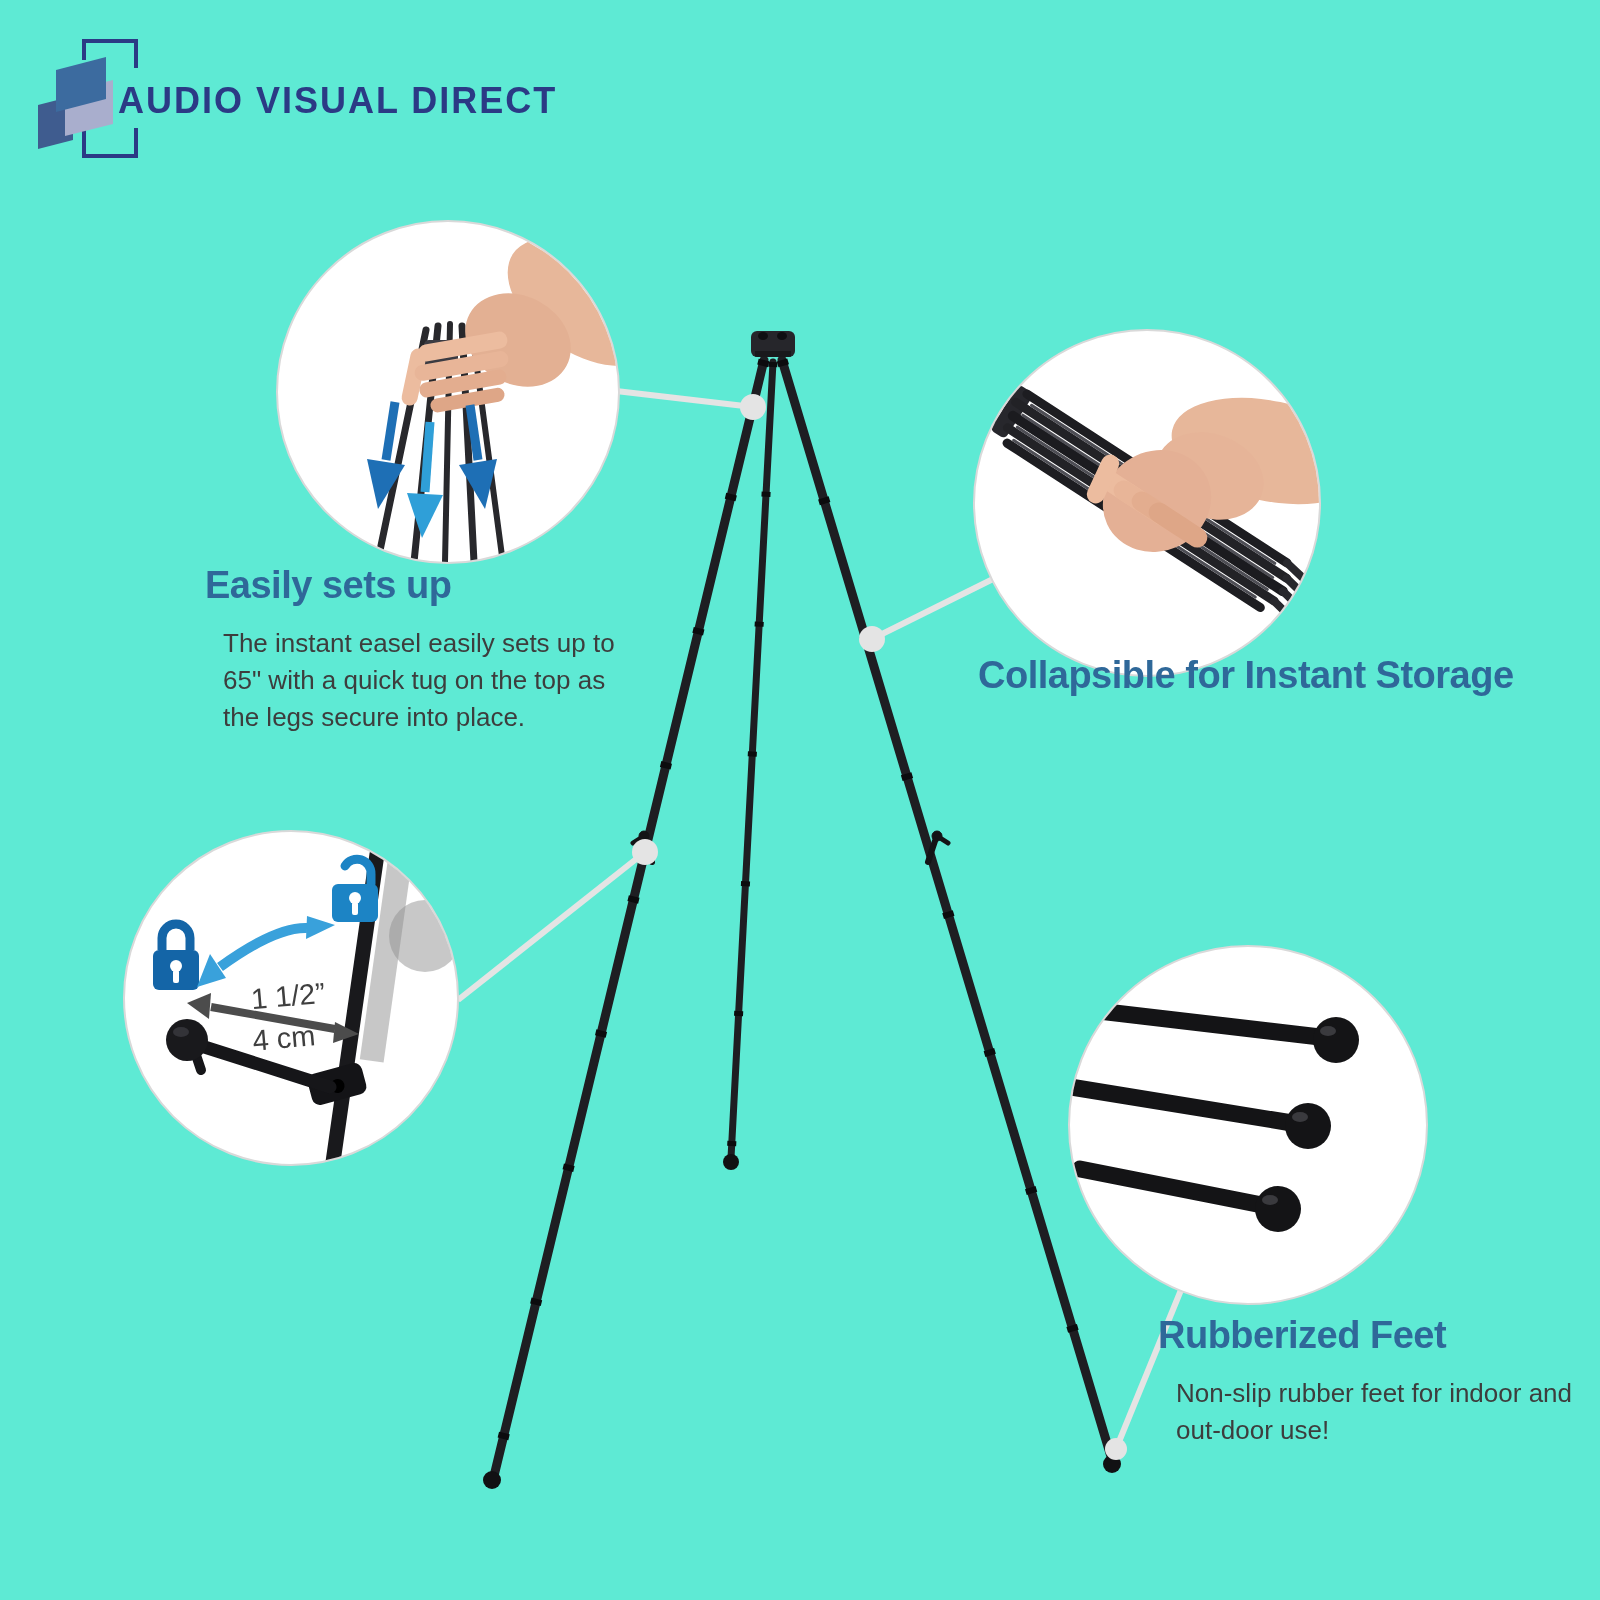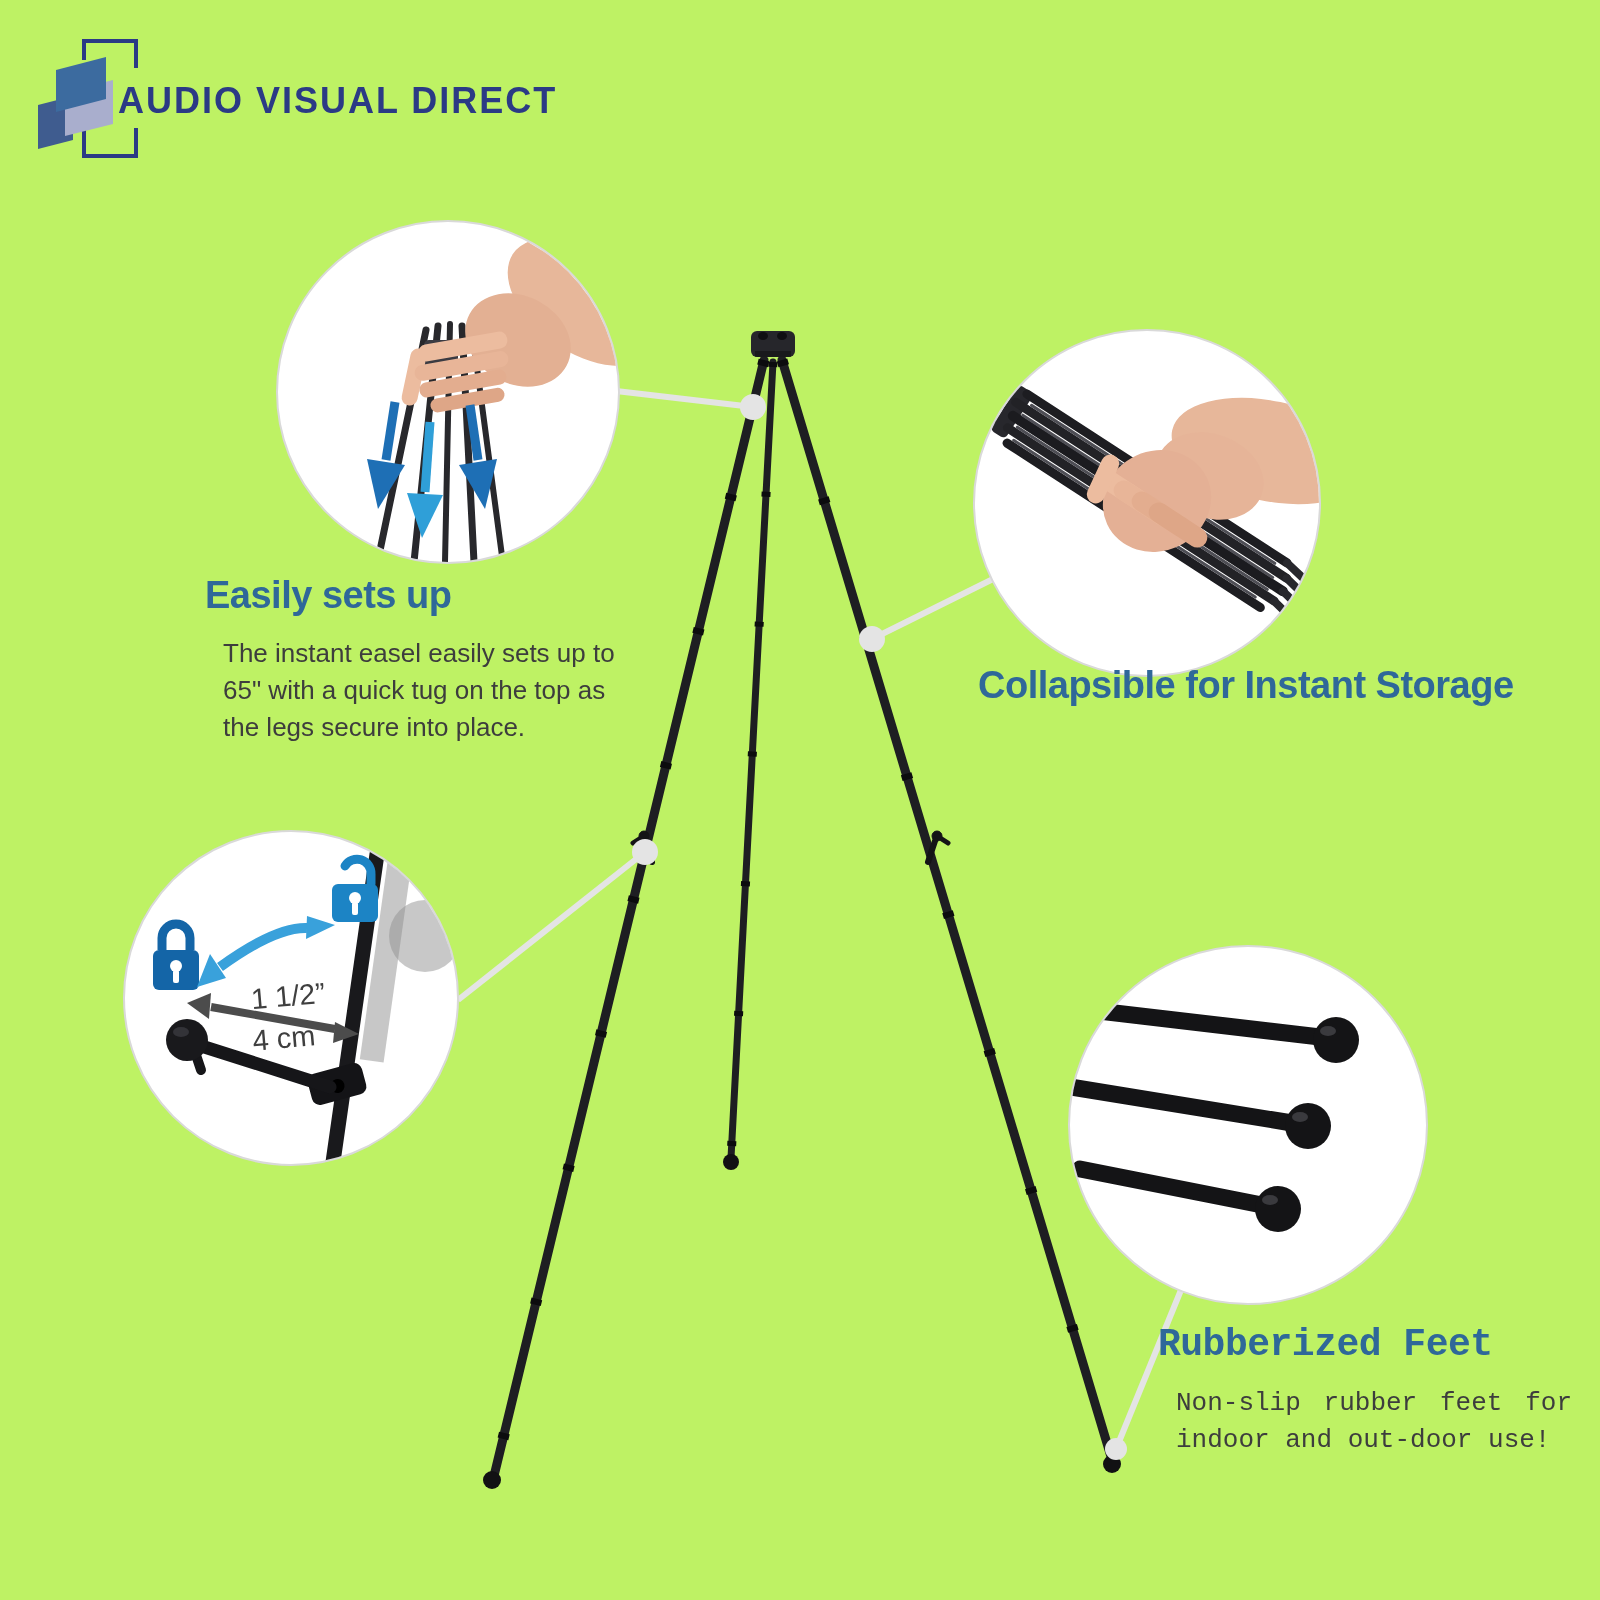--- a/index.html
+++ b/index.html
@@ -1,17 +1,17 @@
 <!DOCTYPE html>
 <html><head>
 <meta charset="utf-8">
 <style>
   html,body{margin:0;padding:0;background:#fff;}
   .canvas{
-    position:relative;width:1600px;height:1600px;background:#bef264;overflow:hidden;
+    position:relative;width:1600px;height:1600px;background:#5eead4;overflow:hidden;
     font-family:"Liberation Sans",sans-serif;
   }
   .scene{position:absolute;left:0;top:0;pointer-events:none;}
   
   .logo-mark{position:absolute;left:33px;top:30px;}
   .logo-text{
     position:absolute;left:118px;top:80px;
     font-weight:bold;font-size:36px;letter-spacing:2px;color:#2b3a85;white-space:nowrap;
   }
   
@@ -28,23 +28,23 @@
     position:absolute;width:110px;text-align:center;font-size:29px;color:#3f3f3f;
     transform:rotate(-5deg);
   }
   .ml-in{left:108px;top:148px;}
   .ml-cm{left:104px;top:190px;}
   
   .feature-text{position:absolute;}
   .t1{left:205px;top:562px;width:460px;}
   .t2{left:978px;top:652px;width:560px;}
   .t3{left:102px;top:1180px;width:408px;}
-  .t4{left:1158px;top:1312px;width:432px;font-family:Liberation Mono, monospace;}
+  .t4{left:1158px;top:1312px;width:432px;}
   .feature-title{
-    margin:12px 0 9px 0;font-weight:bold;font-size:38px;line-height:1.12;
+    margin:2px 0 9px 0;font-weight:bold;font-size:38px;line-height:1.12;
     letter-spacing:-0.5px;color:#2f6899;white-space:nowrap;
   }
   .feature-body{margin:18px;font-size:26px;line-height:37px;color:#3d3d3d;}
   .just{text-align:justify;}
 </style>
 </head>
 <body>
 
 <div class="canvas">
 

